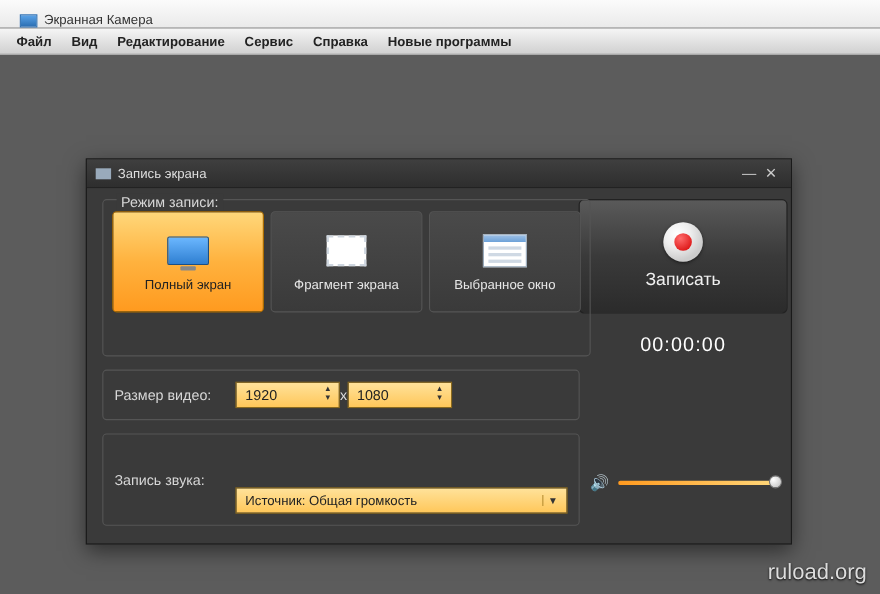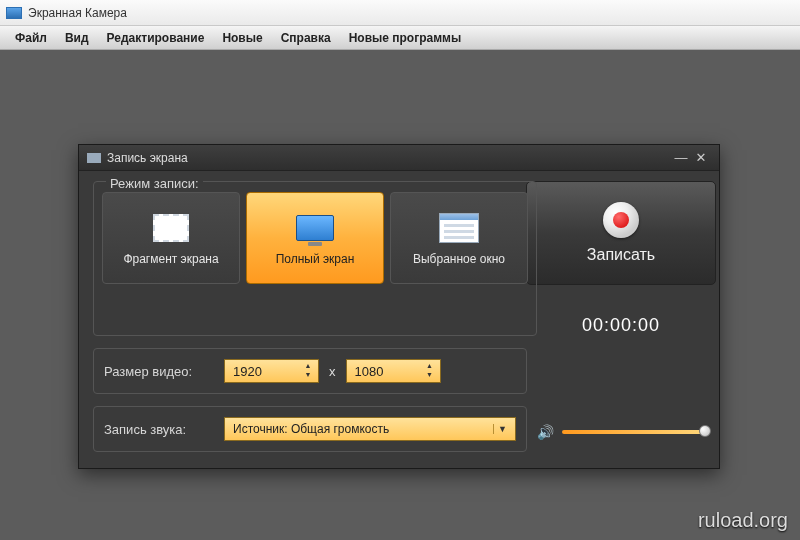--- a/index.html
+++ b/index.html
@@ -1,18 +1,18 @@
 <!DOCTYPE html>
 <html><head>
 <meta charset="utf-8">
 <style>
   * { box-sizing: border-box; margin: 0; padding: 0; font-family: Tahoma, Arial, sans-serif; }
   body { width: 800px; height: 540px; background: #5c5c5c; overflow: hidden; position: relative; }
 
-  .titlebar { height: 26px; background: linear-gradient(#fbfbfb,#eaeaea); display:flex; align-items:center; padding:0 6px; border-bottom:1px solid #c9c9c9; font-size:12px; color:#333; }
+  .titlebar { height: 26px; background: linear-gradient(#fbfbfb,#eaeaea); display:flex; align-items:flex-end; padding:0 18px; border-bottom:1px solid #c9c9c9; font-size:12px; color:#333; }
   .titlebar .ticon { width:16px; height:12px; background:linear-gradient(#5aa3e8,#2c6fb3); border:1px solid #2c6fb3; margin-right:6px; }
 
   .menubar { height:24px; background: linear-gradient(#f5f5f5,#d0d0d0); display:flex; align-items:center; padding:0 6px; font-size:12px; color:#222; border-bottom:1px solid #aaa;font-weight:bold; }
   .menubar .mitem { padding:3px 9px; cursor:default; }
 
   .workspace { position:absolute; top:50px; left:0; right:0; bottom:0; background:#5c5c5c; }
 
   .dialog { position:absolute; left:78px; top:94px; width:642px; background:#3a3a3a; border:1px solid #1a1a1a; border-radius:0; box-shadow:0 6px 18px rgba(0,0,0,.5); }
   .dlg-title { height:26px; background:linear-gradient(#3f3f3f,#2e2e2e); border-bottom:1px solid #222; display:flex; align-items:center; padding:0 8px; color:#ddd; font-size:12px; }
   .dlg-title .ticon2 { width:14px; height:10px; background:#9ab; margin-right:6px; }
@@ -35,32 +35,32 @@
   .ico-frag { width:36px; height:28px; border:2px dashed #cfd7e0; background:#fff; position:relative; }
   .ico-win { width:40px; height:30px; background:#fff; border:1px solid #9ab; position:relative; }
   .ico-win::before { content:""; position:absolute; top:0; left:0; right:0; height:6px; background:linear-gradient(#9cbfe6,#6da2d8); }
   .ico-win .lines { position:absolute; top:10px; left:4px; right:4px; }
   .ico-win .lines div { height:3px; background:#cfd9e4; margin-bottom:3px; }
 
   .record-col { width:168px; display:flex; flex-direction:column; align-items:center; gap:10px; }
   .rec-btn { width:190px; height:104px; border:1px solid #222; border-radius:5px; background:linear-gradient(#5a5a5a,#3a3a3a,#2b2b2b); display:flex; flex-direction:column; align-items:center; justify-content:center; gap:8px; color:#f0f0f0; font-size:16px; cursor:default; }
   .rec-dot { width:36px; height:36px; border-radius:50%; background:radial-gradient(circle at 35% 30%, #fff, #eee 35%, #ccc 70%); display:flex; align-items:center; justify-content:center; box-shadow:0 1px 3px rgba(0,0,0,.5); }
   .rec-dot .inner { width:16px; height:16px; border-radius:50%; background:radial-gradient(circle at 35% 30%, #ff6b6b, #d30000); }
-  .timer { color:#fff; font-size:18px; letter-spacing:1px; margin-top:20px; }
+  .timer { color:#fff; font-size:18px; letter-spacing:1px; margin-top:8px; }
 
   .row { display:flex; align-items:center; gap:10px; margin-top:12px; }
-  .left-block { width:434px; border:1px solid #555; border-radius:4px; padding:10px; display:flex; align-items:center; gap:10px; }
+  .left-block { width:434px; border:1px solid #555; border-radius:4px; padding:10px; display:flex; align-items:center; }
   .lbl { color:#d7d7d7; font-size:13px; min-width:110px; }
 
   .num-input { width:95px; height:24px; background:linear-gradient(#ffe29a,#ffc75a); border:1px solid #8a6a1e; display:flex; align-items:center; padding:0 4px 0 8px; font-size:13px; color:#222; position:relative; }
   .num-input .spin { margin-left:auto; width:12px; display:flex; flex-direction:column; }
   .num-input .spin div { height:9px; font-size:7px; line-height:7px; text-align:center; color:#333; cursor:default; }
   .xsep { color:#ddd; font-size:13px; }
 
-  .snd-select { flex:1; height:24px; background:linear-gradient(#ffe29a,#ffc75a); border:1px solid #8a6a1e; display:flex; align-items:center; padding:0 4px 0 8px; font-size:12px; color:#222; }
+  .snd-select { flex:1; height:24px; background:linear-gradient(#ffe29a,#ffc75a); border:1px solid #8a6a1e; display:flex; align-items:center; padding:0 4px 0 8px; font-size:12px; color:#222;margin-top:38px; }
   .snd-select .chev { margin-left:auto; font-size:9px; color:#333; padding:0 4px; border-left:1px solid #b88f33; }
 
   .vol-row { display:flex; align-items:center; gap:8px; width:168px; margin-top:6px; }
   .vol-ico { color:#ddd; font-size:14px; }
   .slider { flex:1; height:4px; background:linear-gradient(90deg,#ff9a1f,#ffd77a); position:relative; border-radius:2px; }
   .slider .thumb { position:absolute; right:-6px; top:-5px; width:12px; height:12px; border-radius:50%; background:radial-gradient(circle at 30% 30%,#fff,#bbb); border:1px solid #777; }
 
   .watermark { position:absolute; right:12px; bottom:8px; color:#ddd; font-size:20px; text-shadow:0 1px 2px #000; }
 </style>
 </head>
@@ -68,21 +68,21 @@
 
 <div class="titlebar">
   <div class="ticon"></div>
   <span>Экранная Камера</span>
 </div>
 
 <div class="menubar">
   <div class="mitem">Файл</div>
   <div class="mitem">Вид</div>
   <div class="mitem">Редактирование</div>
-  <div class="mitem">Новые</div>
+  <div class="mitem">Сервис</div>
   <div class="mitem">Справка</div>
   <div class="mitem">Новые программы</div>
 </div>
 
 <div class="workspace">
 
   <div class="dialog">
     <div class="dlg-title">
       <div class="ticon2"></div>
       <span>Запись экрана</span>
@@ -90,32 +90,32 @@
       <div class="min">—</div>
       <div class="close">✕</div>
     </div>
 
     <div class="dlg-body">
 
       <div class="row-top">
         <div class="mode-group">
           <div class="section-label">Режим записи:</div>
 
+          <div class="mode-btn active">
+            <div class="mb-ico">
+                <div class="ico-monitor"></div>
+              </div>
+            <span>Полный экран</span>
+          </div>
+
           <div class="mode-btn">
             <div class="mb-ico">
                 <div class="ico-frag"></div>
               </div>
             <span>Фрагмент экрана</span>
-          </div>
-
-          <div class="mode-btn active">
-            <div class="mb-ico">
-                <div class="ico-monitor"></div>
-              </div>
-            <span>Полный экран</span>
           </div>
 
           <div class="mode-btn">
             <div class="mb-ico">
               <div class="ico-win">
                 <div class="lines">
                     <div></div>
                     <div></div>
                     <div></div>
                   </div>

